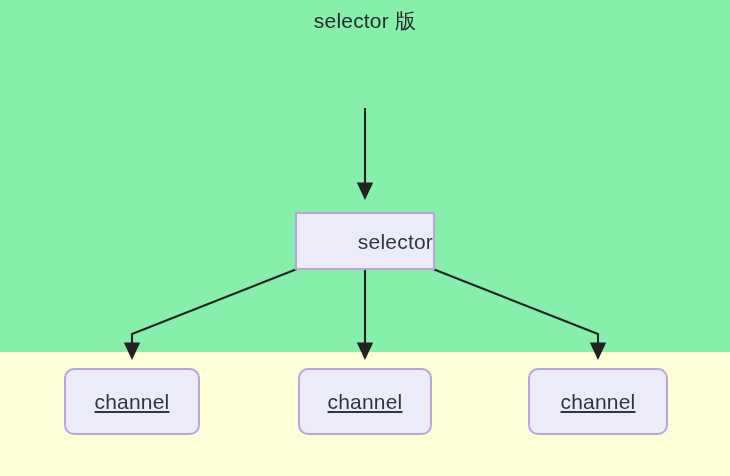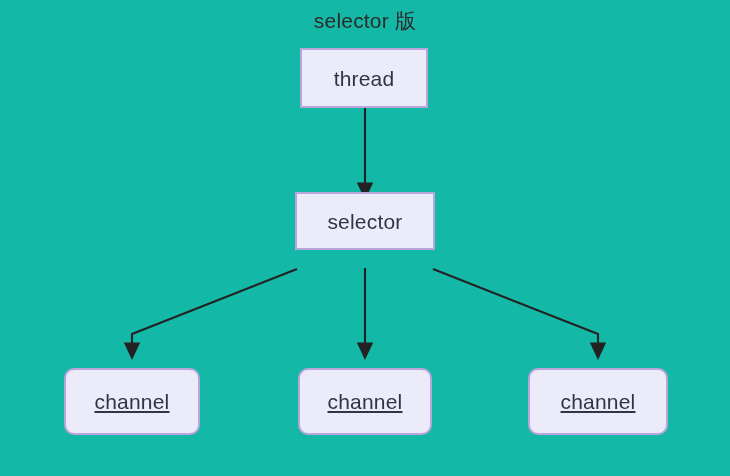--- a/index.html
+++ b/index.html
@@ -9,22 +9,22 @@
   body {
     width: 730px;
     height: 476px;
     background: #fdfdd8;
     font-family: "Liberation Sans", sans-serif;
     overflow: hidden;
   }
   #diagram-canvas {
     position: relative;
     width: 730px;
-    height: 476px;
-    background: #14b8a6;
+    height: 352px;
+    background: #86efac;
   }
   #edge-layer {
     position: absolute;
     left: 0;
     top: 0;
     width: 730px;
     height: 476px;
     pointer-events: none;
   }
   .diagram-title {
@@ -61,23 +61,24 @@
     text-decoration: underline;
   }
   #node-thread {
     left: 300px;
     top: 48px;
     width: 128px;
     height: 60px;
   }
   #node-selector {
     left: 295px;
-    top: 192px;
+    top: 212px;
     width: 140px;
     height: 58px;
+    justify-content: flex-end;
   }
   #node-channel-left {
     left: 64px;
     top: 368px;
     width: 136px;
     height: 67px;
   }
   #node-channel-middle {
     left: 298px;
     top: 368px;
@@ -107,23 +108,20 @@
 
     <path d="M365,108 L365,198" fill="none" stroke="#222222" stroke-width="2.1" marker-end="url(#arrowhead)"></path>
 
     <path d="M297,269 L132,334 L132,358" fill="none" stroke="#222222" stroke-width="2.1" stroke-linejoin="miter" marker-end="url(#arrowhead)"></path>
 
     <path d="M365,268 L365,358" fill="none" stroke="#222222" stroke-width="2.1" marker-end="url(#arrowhead)"></path>
 
     <path d="M433,269 L598,334 L598,358" fill="none" stroke="#222222" stroke-width="2.1" stroke-linejoin="miter" marker-end="url(#arrowhead)"></path>
   </svg>
 
-  <div class="node rect" id="node-thread">
-    <span>thread</span>
-  </div>
 
   <div class="node rect" id="node-selector">
     <span>selector</span>
   </div>
 
   <div class="node rounded" id="node-channel-left">
     <span>channel</span>
   </div>
 
   <div class="node rounded" id="node-channel-middle">

